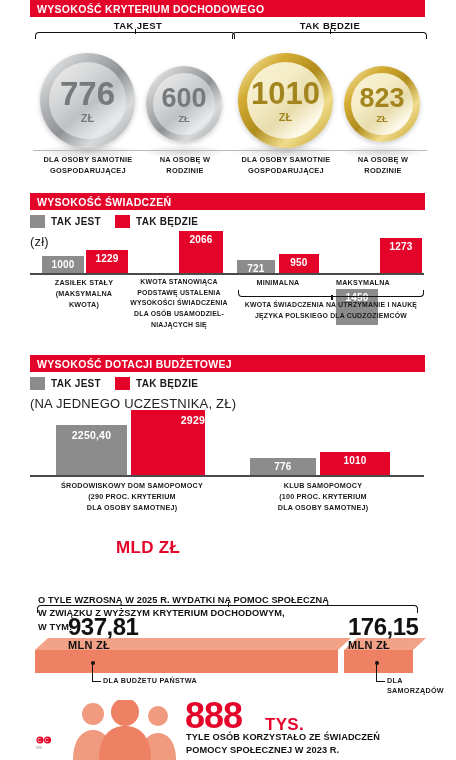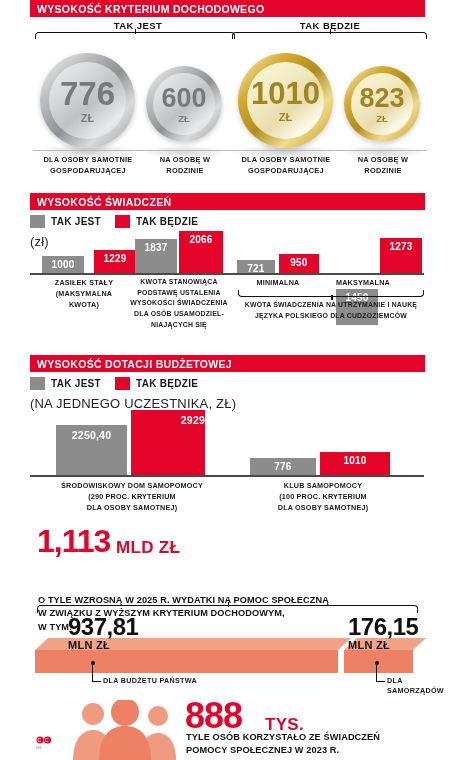--- a/index.html
+++ b/index.html
@@ -211,27 +211,24 @@
     <span class="sw grey"></span>
     <span class="lb">TAK JEST</span>
     <span class="sw red"></span>
     <span class="lb">TAK BĘDZIE</span>
   </div>
   <div class="unit" style="left:30px; top:234px;">(zł)</div>
 
   <div class="bar grey" style="left:42px;  top:256px; width:42px; height:17px;">
     <span class="v">1000</span>
   </div>
-  <div class="bar red" style="left:86px;  top:250px; width:42px; height:23px;margin-left:8px;">
+  <div class="bar red" style="left:86px;  top:250px; width:42px; height:23px;">
     <span class="v">1229</span>
   </div>
 
-  <div class="bar grey" style="left:135px; top:239px; width:42px; height:34px;">
-    <span class="v">1837</span>
-  </div>
   <div class="bar red" style="left:179px; top:231px; width:44px; height:42px;">
     <span class="v">2066</span>
   </div>
 
   <div class="bar grey" style="left:237px; top:260px; width:38px; height:13px;">
     <span class="v">721</span>
   </div>
   <div class="bar red" style="left:279px; top:254px; width:40px; height:19px;">
     <span class="v">950</span>
   </div>
@@ -288,21 +285,20 @@
 
   <div class="axis" style="left:30px; top:475px; width:394px;"></div>
 
   <div class="cat" style="left:37px;  top:480px; width:190px; white-space:pre-line;">ŚRODOWISKOWY DOM SAMOPOMOCY
 (290 PROC. KRYTERIUM
 DLA OSOBY SAMOTNEJ)</div>
   <div class="cat" style="left:248px; top:480px; width:150px; white-space:pre-line;">KLUB SAMOPOMOCY
 (100 PROC. KRYTERIUM
 DLA OSOBY SAMOTNEJ)</div>
 
-  <div class="bignum" style="left:37px; top:525px; font-size:32px;">1,113</div>
   <div class="bigunit" style="left:116px; top:538px; font-size:17px;">MLD ZŁ</div>
 
   <div class="desc" style="left:38px; top:594px; width:400px; white-space:pre-line;">O TYLE WZROSNĄ W 2025 R. WYDATKI NA POMOC SPOŁECZNĄ
 W ZWIĄZKU Z WYŻSZYM KRYTERIUM DOCHODOWYM,
 W TYM:</div>
 
   <div class="bracket" style="left:37px; top:605px; width:381px; height:8px;"></div>
 
   <div class="slab-top" style="left:35px;  top:638px; width:316px; height:12px; clip-path:polygon(13px 0, 316px 0, 303px 12px, 0px 12px);"></div>
   <div class="slab-face" style="left:35px;  top:650px; width:303px; height:23px;"></div>

